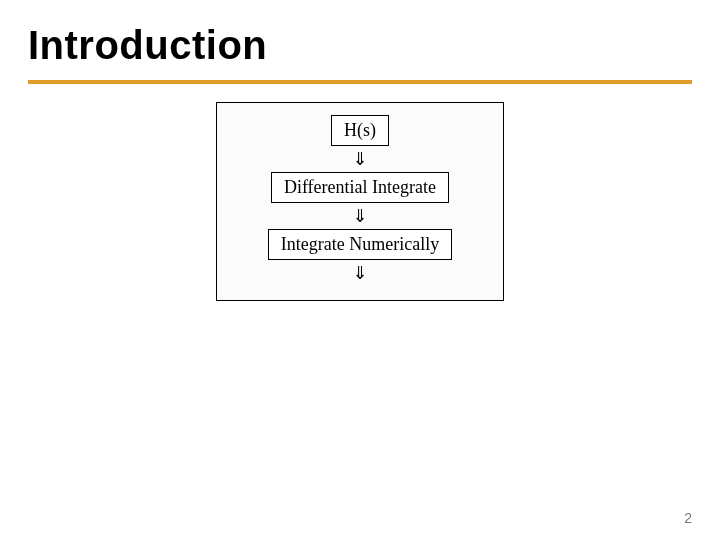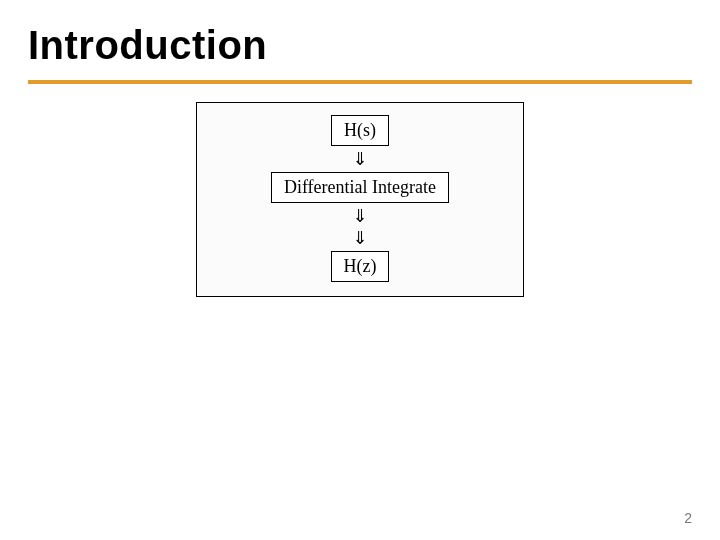--- a/index.html
+++ b/index.html
@@ -46,21 +46,21 @@
     content: "•";
     position: absolute;
     left: -22px;
     top: 0;
     color: #e19c2a;
     font-size: 22px;
     line-height: 1.2;
   }
   .diagram-wrap {
     margin: 18px auto 0 auto;
-    width: 328px;
+    width: 288px;
     border: 1px solid #000;
     background: #fbfbfb;
     padding: 12px 18px 14px 18px;
     box-sizing: border-box;
     text-align: center;
   }
   .dbox {
     display: inline-block;
     border: 1px solid #000;
     padding: 4px 12px;
@@ -88,18 +88,18 @@
 <div class="slide">
   <h1 class="title">Introduction</h1>
   <hr class="title-rule">
 
 
   <div class="diagram-wrap">
     <div class="dbox">H(s)</div>
     <div class="arrow">⇓</div>
     <div class="dbox">Differential Integrate</div>
     <div class="arrow">⇓</div>
+    <div class="dbox">Integrate Numerically</div>
     <div class="arrow">⇓</div>
-    <div class="dbox">H(z)</div>
   </div>
 
   <div class="page-num">2</div>
 </div>
 
 </body></html>

